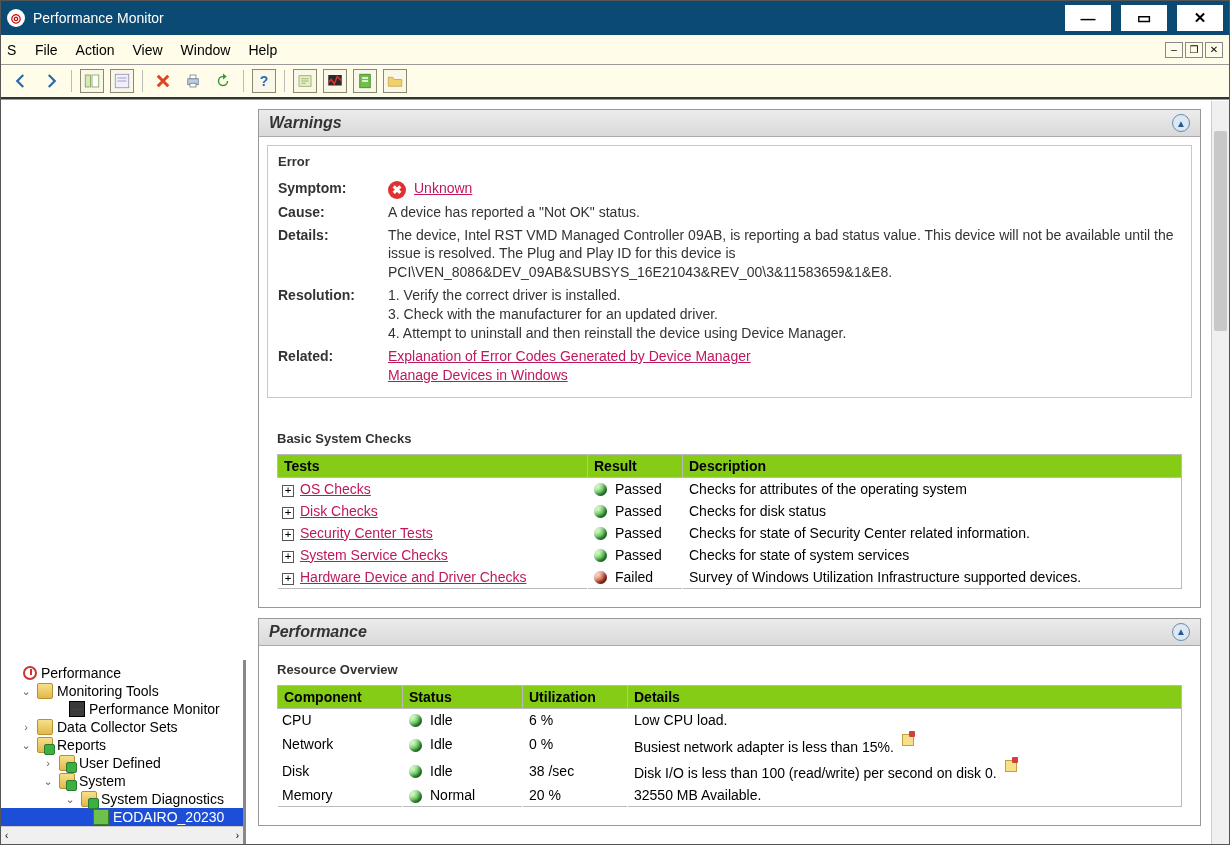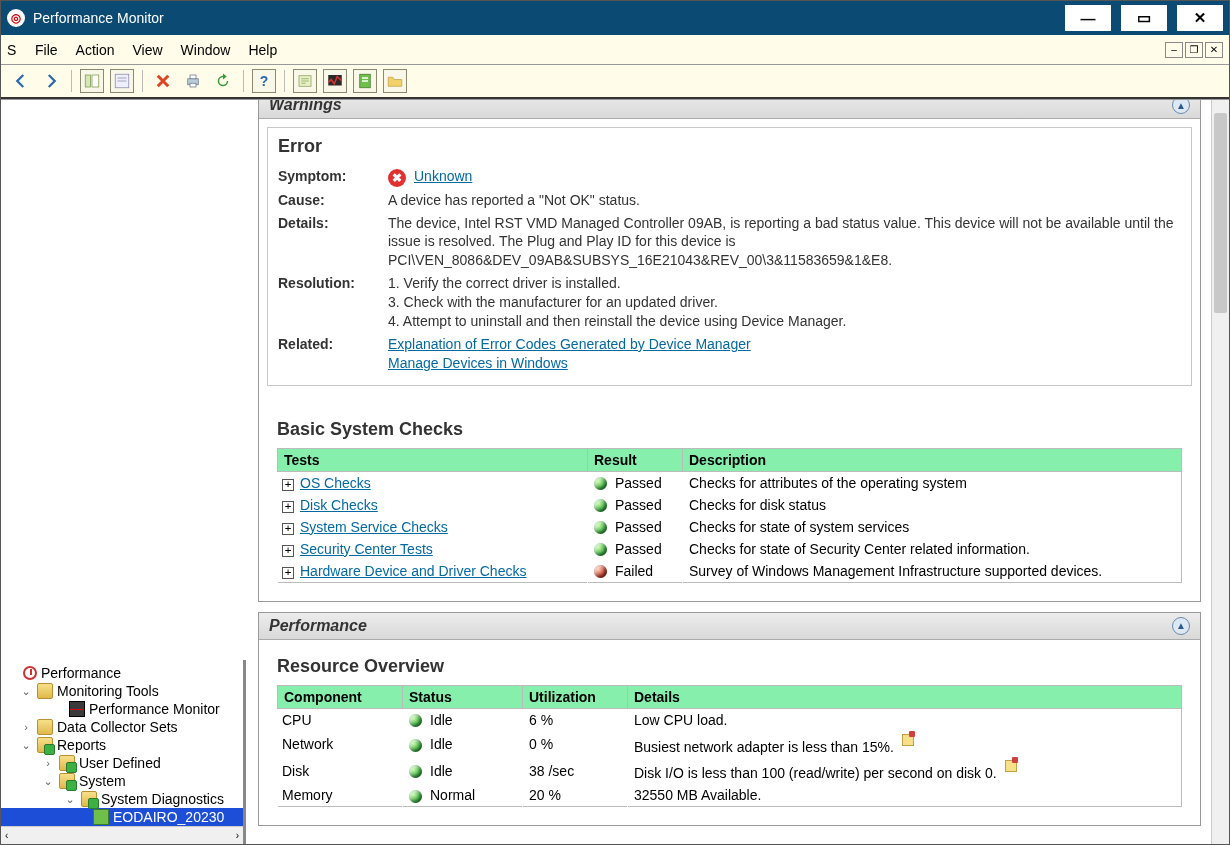--- a/index.html
+++ b/index.html
@@ -33,32 +33,32 @@
   .ic.mon{ background:#3a3a3a; border:1px solid #000; position:relative;}
   .ic.mon::after{content:"";position:absolute;left:0;right:0;top:50%;height:1px;background:#d00;}
   .ic.report{ background:#6fbf4b; border:1px solid #3d7a2a; color:#fff; font-size:9px; font-weight:bold; display:flex; align-items:center; justify-content:center;}
   .content { flex:1; overflow:auto; background:#fff; padding:8px 8px 8px 12px; position:relative; font-size:14px;}
   .content-scrollbar{ position:absolute; top:0; right:0; width:18px; height:100%; background:#f0f0f0; border-left:1px solid #ccc; }
   .content-scrollbar .thumb{ position:absolute; top:30px; left:2px; right:2px; height:200px; background:#c8c8c8; border-radius:2px;}
   .panel { border:1px solid #999; margin-bottom:10px; }
   .panel-head { background: linear-gradient(#ececec,#d9d9d9); border-bottom:1px solid #aaa; padding:4px 10px; font-style:italic; font-weight:600; font-size:16px; color:#333; display:flex; align-items:center;gap:28px;}
   .panel-head .collapse-btn { margin-left:auto; width:18px;height:18px;border:1px solid #6a8aaa;border-radius:50%; background:#dce8f4; display:flex; align-items:center; justify-content:center; color:#2a5a8a; font-size:10px;}
   .section { border:1px solid #c8c8c8; margin:8px; padding:6px 10px 10px 10px; }
-  .section h3 { margin:2px 0 8px 0; font-size:18px; font-weight:600; color:#333; }
+  .section h3 { margin:2px 0 8px 0; font-size:13px; font-weight:600; color:#333; }
   .kv-row { display:flex; padding:2px 0; font-size: 14px; line-height:1.35;}
   .kv-row .k { width:110px; font-weight:600; color:#333;}
   .kv-row .v { flex:1; color:#333; }
   .kv-row a { color:#0a6aa0; text-decoration:underline;}
   .err-icon { display:inline-flex; width:18px;height:18px; border-radius:50%; background:#e03030; color:#fff; align-items:center; justify-content:center; font-weight:bold; font-size:12px; margin-right:8px; vertical-align:middle;}
   table.grid { width:100%; border-collapse:collapse; border:1px solid #bbb; font-size:14px;}
-  table.grid th { background:#86efac; text-align:left; font-weight:600; padding:3px 6px; border:1px solid #bbb;}
+  table.grid th { background:#84cc16; text-align:left; font-weight:600; padding:3px 6px; border:1px solid #bbb;}
   table.grid td { padding:3px 6px; border-left:1px solid #ddd00000; vertical-align:middle;}
   table.grid tr td:first-child{ padding-left:4px; }
   .expander{ display:inline-block; width:12px;height:12px; border:1px solid #555; text-align:center; line-height:10px; font-size:11px; margin-right:6px; font-family:monospace;}
-  a.lnk { color:#0369a1; text-decoration:underline; }
+  a.lnk { color:#be185d; text-decoration:underline; }
   .dot{ display:inline-block; width:13px;height:13px; border-radius:50%; margin-right:8px; vertical-align:middle; box-shadow:inset -2px -2px 3px rgba(0,0,0,.4), inset 2px 2px 3px rgba(255,255,255,.6);}
   .dot.green{ background:radial-gradient(circle at 35% 35%, #c3f7a3, #3cb043 60%, #1e6f23);}
   .dot.red{ background:radial-gradient(circle at 35% 35%, #f7c3a3, #c0392b 60%, #6f1e1e);}
   .note-ic{ display:inline-block; width:12px;height:12px; background:#f7e08a; border:1px solid #c0a040; position:relative; vertical-align:super; font-size:9px; margin-left:4px;}
   .note-ic::after{content:"";position:absolute;right:-2px;top:-4px;width:6px;height:6px;background:#d04040;border-radius:1px;}
   .res-row td{ border-top:none; border-bottom:none;}
 </style>
 </head>
 <body>
 
@@ -278,33 +278,33 @@
                   <td><span class="expander">+</span><a href="#" class="lnk">OS Checks</a></td>
                   <td><span class="dot green"></span><span>Passed</span></td>
                   <td>Checks for attributes of the operating system</td>
                 </tr>
                 <tr>
                   <td><span class="expander">+</span><a href="#" class="lnk">Disk Checks</a></td>
                   <td><span class="dot green"></span><span>Passed</span></td>
                   <td>Checks for disk status</td>
                 </tr>
                 <tr>
+                  <td><span class="expander">+</span><a href="#" class="lnk">Security Center Tests</a></td>
+                  <td><span class="dot green"></span><span>Passed</span></td>
+                  <td>Checks for state of Security Center related information.</td>
+                </tr>
+                <tr>
                   <td><span class="expander">+</span><a href="#" class="lnk">System Service Checks</a></td>
                   <td><span class="dot green"></span><span>Passed</span></td>
                   <td>Checks for state of system services</td>
                 </tr>
                 <tr>
-                  <td><span class="expander">+</span><a href="#" class="lnk">Security Center Tests</a></td>
-                  <td><span class="dot green"></span><span>Passed</span></td>
-                  <td>Checks for state of Security Center related information.</td>
-                </tr>
-                <tr>
                   <td><span class="expander">+</span><a href="#" class="lnk">Hardware Device and Driver Checks</a></td>
                   <td><span class="dot red"></span><span>Failed</span></td>
-                  <td>Survey of Windows Management Infrastructure supported devices.</td>
+                  <td>Survey of Windows Utilization Infrastructure supported devices.</td>
                 </tr>
               </tbody>
           </table>
         </div>
       </div>
 
       <div class="panel" style="margin-right:20px;">
         <div class="panel-head">
           <span>Performance</span>
           <span class="collapse-btn">▲</span>

